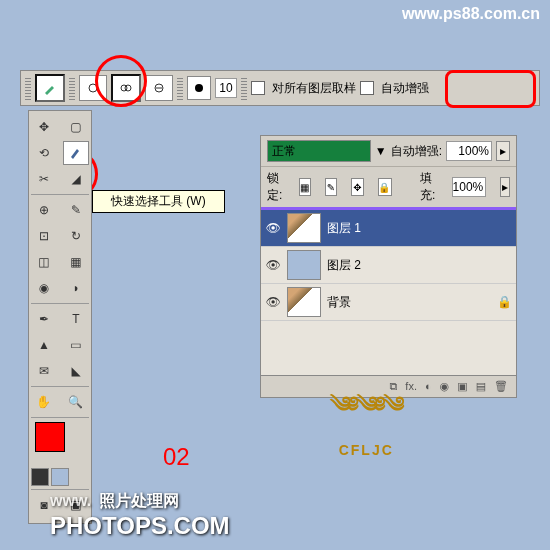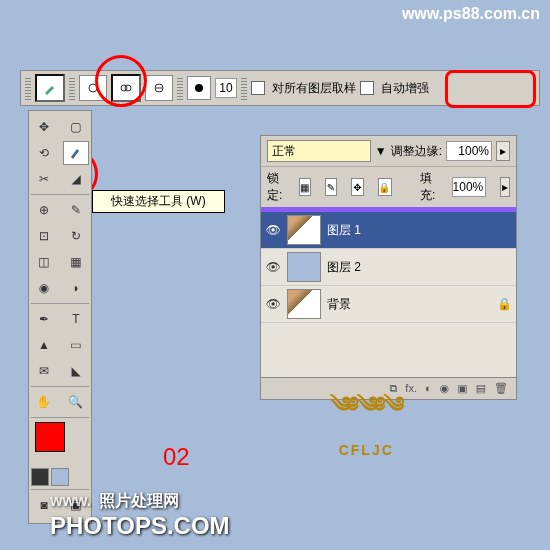--- a/index.html
+++ b/index.html
@@ -25,24 +25,24 @@
 .bg{position:absolute;top:10px;left:14px;width:28px;height:28px;background:#fff;border:1px solid #000;z-index:-1}
 .mini{display:flex;gap:2px;margin-top:2px}
 .mini div{width:16px;height:16px;border:1px solid #888}
 .tooltip{position:absolute;top:190px;left:92px;background:#ffffe1;border:1px solid #000;padding:2px 18px;white-space:nowrap}
 .panel{position:absolute;top:135px;left:260px;width:255px;background:#d4d0c8;border:1px solid #888}
 .tabs{display:flex;background:#b0aca4;border-bottom:1px solid #888}
 .tab{padding:4px 10px;border-right:1px solid #888;cursor:pointer;background:#c8c4bc}
 .tab.active{background:#d4d0c8}
 .tabs .x{margin-left:auto;padding:2px 6px}
 .prow{display:flex;align-items:center;padding:4px 6px;gap:4px;border-bottom:1px solid #b0aca4}
-.select{flex:1;height:20px;border:1px solid #888;background:#fef9c3;padding-left:4px;line-height:20px}
+.select{flex:1;height:20px;border:1px solid #888;background:#15803d;padding-left:4px;line-height:20px}
 .input{width:42px;height:18px;border:1px solid #999;background:#fff;text-align:right;padding-right:2px;line-height:18px}
 .tri{width:12px;height:18px;border:1px solid #888;background:#e8e4dc;display:flex;align-items:center;justify-content:center}
-.lock{display:flex;align-items:center;gap:14px;padding:3px 6px;border-bottom:5px solid #8b5cf6}
+.lock{display:flex;align-items:center;gap:14px;padding:3px 6px;border-bottom:3px solid #8b5cf6}
 .lbox{width:16px;height:16px;border:1px solid #888;background:#fff;display:flex;align-items:center;justify-content:center;font-size:10px}
 .layers{background:#e8e4dc;height:165px;overflow:hidden}
 .layer{display:flex;align-items:center;padding:3px 4px;gap:6px;border-bottom:1px solid #ccc}
 .layer.sel{background:#3b5998;color:#fff}
 .eye{width:16px;height:14px;display:flex;align-items:center;justify-content:center;color:#333}
 .layer.sel .eye{color:#fff}
 .thumb{width:32px;height:28px;border:1px solid #888;background:#fff;display:flex;align-items:center;justify-content:center;font-size:9px;overflow:hidden}
 .layername{font-size:12px}
 .pbottom{display:flex;justify-content:flex-end;gap:8px;padding:4px 8px;border-top:1px solid #888;font-size:11px;color:#555}
 .logo{position:absolute;top:380px;left:330px;text-align:center;color:#b8860b;font-weight:bold}
@@ -169,21 +169,21 @@
       <div class="tool">▣</div>
     </div>
 </div>
 
 <div class="tooltip">快速选择工具 (W)</div>
 
 <div class="panel">
   <div class="prow">
     <div class="select">正常</div>
     <span>▼</span>
-    <span>调整边缘:</span>
+    <span>自动增强:</span>
     <div class="input">100%</div>
     <div class="tri">▸</div>
   </div>
   <div class="lock">
     <span>锁定:</span>
     <div class="lbox">▦</div>
     <div class="lbox">✎</div>
     <div class="lbox">✥</div>
     <div class="lbox">🔒</div>
     <div style="flex:1"></div>

